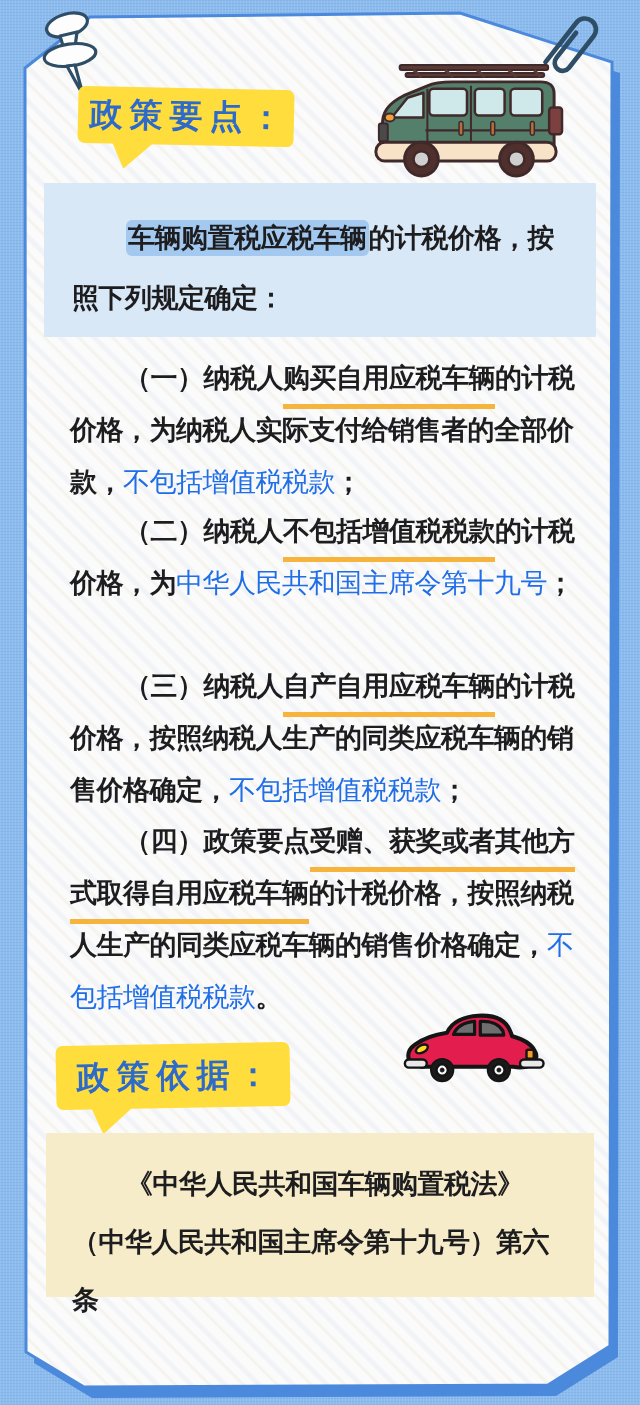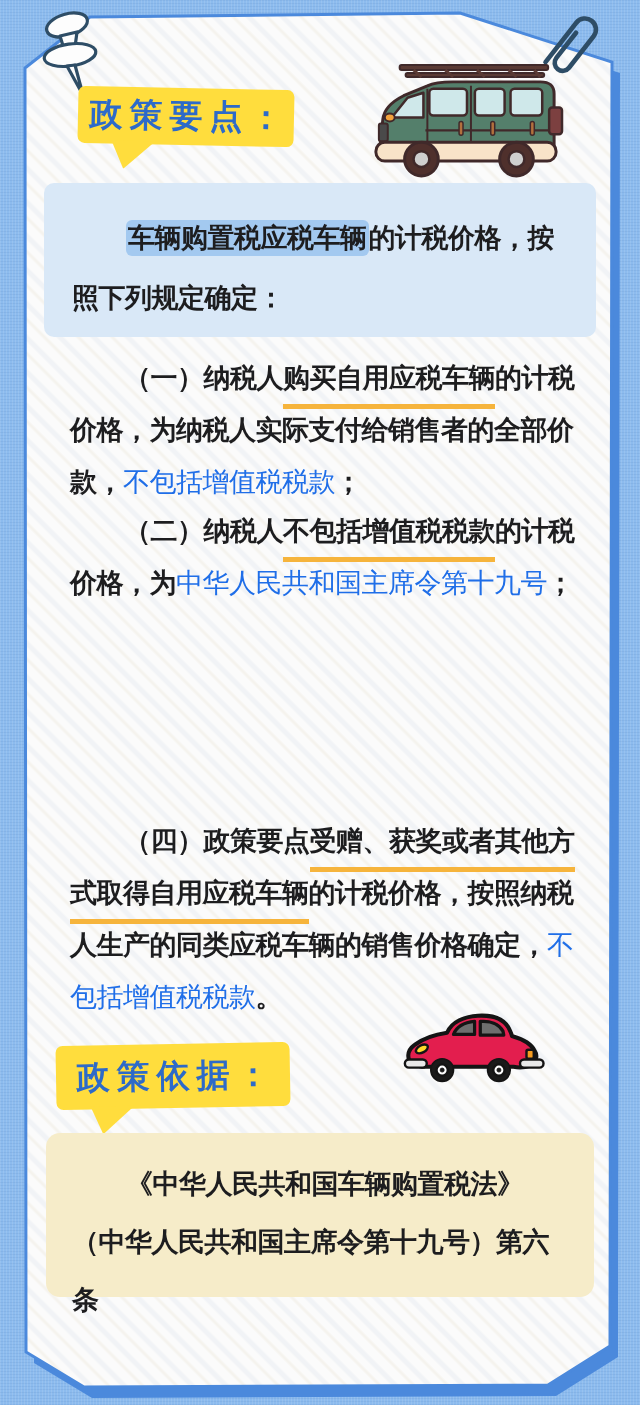--- a/index.html
+++ b/index.html
@@ -29,21 +29,21 @@
   .badge-label{
     color:#2d6ac9;font-size:33px;font-weight:800;letter-spacing:7px;
     white-space:nowrap;text-indent:7px;
   }
   .badge1{left:78px;top:88px;width:216px;height:57px;transform:rotate(1.2deg);}
   .badge2{left:56px;top:1044px;width:234px;height:64px;transform:rotate(-1deg);}
 
   
   .intro-box{
     position:absolute;left:44px;top:183px;width:552px;height:154px;
-    background:#d9e8f7;border-radius:10px;box-sizing:border-box;
+    background:#d9e8f7;border-radius:1px;box-sizing:border-box;
     padding:25px 22px 0 28px;
   }
   .cn{
     color:#1d1d1f;font-size:27px;font-weight:600;letter-spacing:-0.5px;
     line-height:60px;word-break:break-all;margin:0;text-indent:2em;
   }
   .hl{
     background:#a3c9f0;border-radius:6px;padding:3px 2px;
     -webkit-box-decoration-break:clone;box-decoration-break:clone;
   }
@@ -55,21 +55,21 @@
   .rule.p3{top:660px;}
   .rule.p4{top:815px;}
   .u{
     background:linear-gradient(#f6b43c,#f6b43c) left bottom/100% 5px no-repeat;
     padding-bottom:16px;
     -webkit-box-decoration-break:clone;box-decoration-break:clone;
   }
   .em{color:#1f6ee8;font-weight:400;}
   .citation-box{
     position:absolute;left:46px;top:1133px;width:548px;height:164px;
-    background:#f6ecc9;border-radius:14px;box-sizing:border-box;
+    background:#f6ecc9;border-radius:1px;box-sizing:border-box;
     padding:22px 20px 4px 26px;
   }
   .citation-box .cn{line-height:58px;}
 
   .illus{position:absolute;}
 </style>
 </head>
 <body>
 
 <div class="stage">
@@ -144,20 +144,21 @@
     </svg>
 
     <div class="intro-box">
       <p class="cn"><span class="hl">车辆购置税应税车辆</span><span>的计税价格，按照下列规定确定：</span></p>
     </div>
 
     <p class="cn rule p1"><span>（一）纳税人</span><span class="u">购买自用应税车辆</span><span>的计税价格，为纳税人实际支付给销售者的全部价款，</span><span class="em">不包括增值税税款</span><span>；</span></p>
 
     <p class="cn rule p2"><span>（二）纳税人</span><span class="u">不包括增值税税款</span><span>的计税价格，为</span><span class="em">中华人民共和国主席令第十九号</span><span>；</span></p>
 
+    <p class="cn rule p3"><span>（三）纳税人</span><span class="u">自产自用应税车辆</span><span>的计税价格，按照纳税人生产的同类应税车辆的销售价格确定，</span><span class="em">不包括增值税税款</span><span>；</span></p>
 
     <p class="cn rule p4"><span>（四）政策要点</span><span class="u">受赠、获奖或者其他方式取得自用应税车辆</span><span>的计税价格，按照纳税人生产的同类应税车辆的销售价格确定，</span><span class="em">不包括增值税税款</span><span>。</span></p>
 
     <div class="badge badge2">
       <div class="tail"></div>
       <span class="badge-label">政策依据：</span>
     </div>
 
     <svg class="illus" style="left:400px;top:1006px" width="150" height="90" viewBox="0 0 185 105">
       <g stroke="#141414" stroke-linejoin="round">

